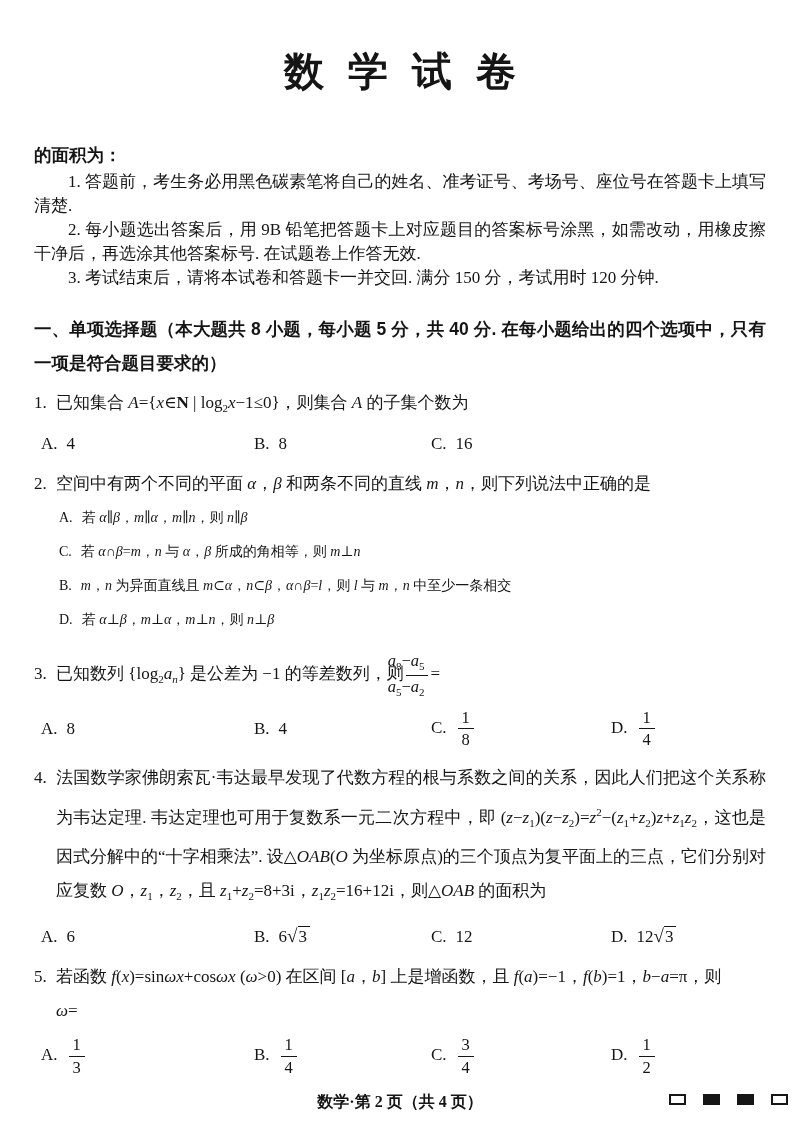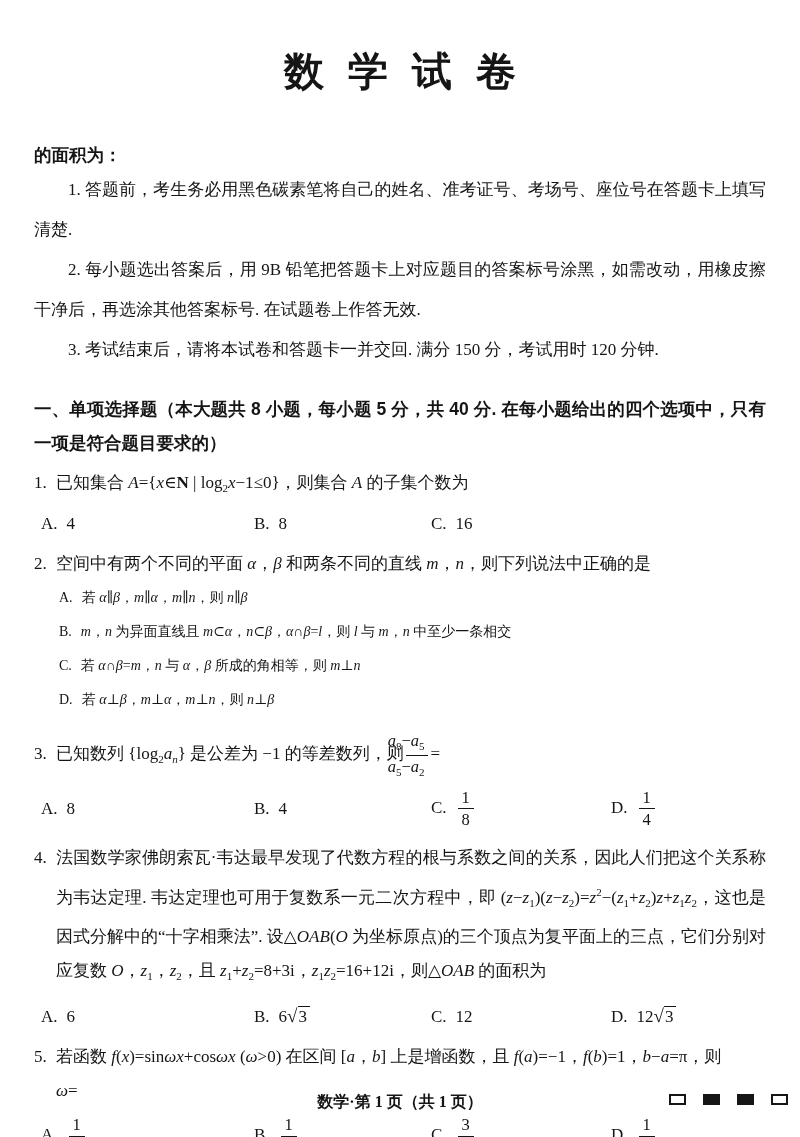--- a/index.html
+++ b/index.html
@@ -33,21 +33,21 @@
 
   .notices-heading {
     margin-top: 40px;
     font-size: 17.5px;
     font-weight: 700;
     line-height: 30px;
     font-family: "Liberation Sans", "DejaVu Sans", sans-serif;
   }
   .notice {
     font-size: 17px;
-    line-height: 40px;
+    line-height: 24px;
     text-align: justify;
     text-indent: 34px;
   }
 
   .section-heading {
     margin-top: 22px;
     font-size: 17.5px;
     font-weight: 700;
     line-height: 34px;
     text-align: justify;
@@ -130,22 +130,22 @@
       <span class="opt"><span class="opt-label">B.</span><span>8</span></span>
       <span class="opt"><span class="opt-label">C.</span><span>16</span></span>
     </div>
   </div>
 
   <div class="question">
     <div class="qstem">
       <span class="qnum">2.</span><span>空间中有两个不同的平面 <i>α</i>，<i>β</i> 和两条不同的直线 <i>m</i>，<i>n</i>，则下列说法中正确的是</span>
     </div>
     <div class="optline"><span class="opt-label">A.</span><span>若 <i>α</i>∥<i>β</i>，<i>m</i>∥<i>α</i>，<i>m</i>∥<i>n</i>，则 <i>n</i>∥<i>β</i></span></div>
+    <div class="optline"><span class="opt-label">C.</span><span>若 <i>α</i>∩<i>β</i>=<i>m</i>，<i>n</i> 与 <i>α</i>，<i>β</i> 所成的角相等，则 <i>m</i>⊥<i>n</i></span></div>
     <div class="optline"><span class="opt-label">B.</span><span><i>m</i>，<i>n</i> 为异面直线且 <i>m</i>⊂<i>α</i>，<i>n</i>⊂<i>β</i>，<i>α</i>∩<i>β</i>=<i>l</i>，则 <i>l</i> 与 <i>m</i>，<i>n</i> 中至少一条相交</span></div>
-    <div class="optline"><span class="opt-label">C.</span><span>若 <i>α</i>∩<i>β</i>=<i>m</i>，<i>n</i> 与 <i>α</i>，<i>β</i> 所成的角相等，则 <i>m</i>⊥<i>n</i></span></div>
     <div class="optline"><span class="opt-label">D.</span><span>若 <i>α</i>⊥<i>β</i>，<i>m</i>⊥<i>α</i>，<i>m</i>⊥<i>n</i>，则 <i>n</i>⊥<i>β</i></span></div>
   </div>
 
   <div class="question" style="margin-top:12px;">
     <div class="qstem">
       <span class="qnum">3.</span><span>已知数列 {log<sub>2</sub><i>a</i><sub><i>n</i></sub>} 是公差为 −1 的等差数列，则</span><span class="frac"><span class="fnum"><i>a</i><sub>8</sub>−<i>a</i><sub>5</sub></span><span class="fden"><i>a</i><sub>5</sub>−<i>a</i><sub>2</sub></span></span><span>=</span>
     </div>
     <div class="opts tall">
       <span class="opt"><span class="opt-label">A.</span><span>8</span></span>
       <span class="opt"><span class="opt-label">B.</span><span>4</span></span>
@@ -173,21 +173,21 @@
     <div class="qline2"><i>ω</i>=</div>
     <div class="opts tall">
       <span class="opt"><span class="opt-label">A.</span><span class="frac"><span class="fnum">1</span><span class="fden">3</span></span></span>
       <span class="opt"><span class="opt-label">B.</span><span class="frac"><span class="fnum">1</span><span class="fden">4</span></span></span>
       <span class="opt"><span class="opt-label">C.</span><span class="frac"><span class="fnum">3</span><span class="fden">4</span></span></span>
       <span class="opt"><span class="opt-label">D.</span><span class="frac"><span class="fnum">1</span><span class="fden">2</span></span></span>
     </div>
   </div>
 
   <div class="footer">
-    <div class="footer-text">数学·第 1 页（共 1 页）</div>
+    <div class="footer-text">数学·第 2 页（共 4 页）</div>
     <div class="corner-marks">
         <span class="sq outline"></span>
         <span class="sq filled"></span>
         <span class="sq filled"></span>
         <span class="sq outline"></span>
       </div>
   </div>
 
 </div>
 

